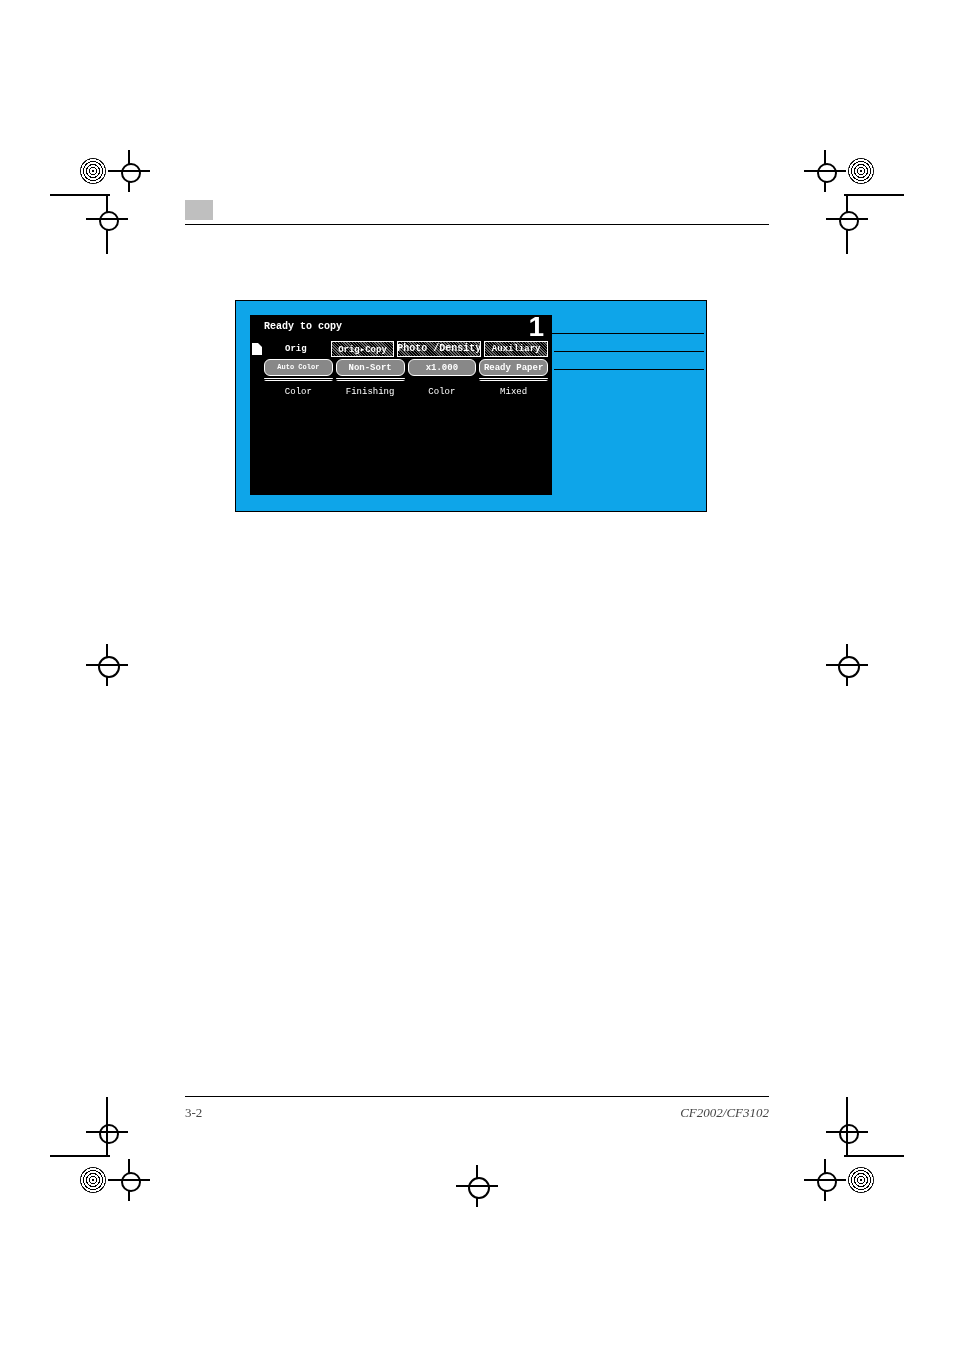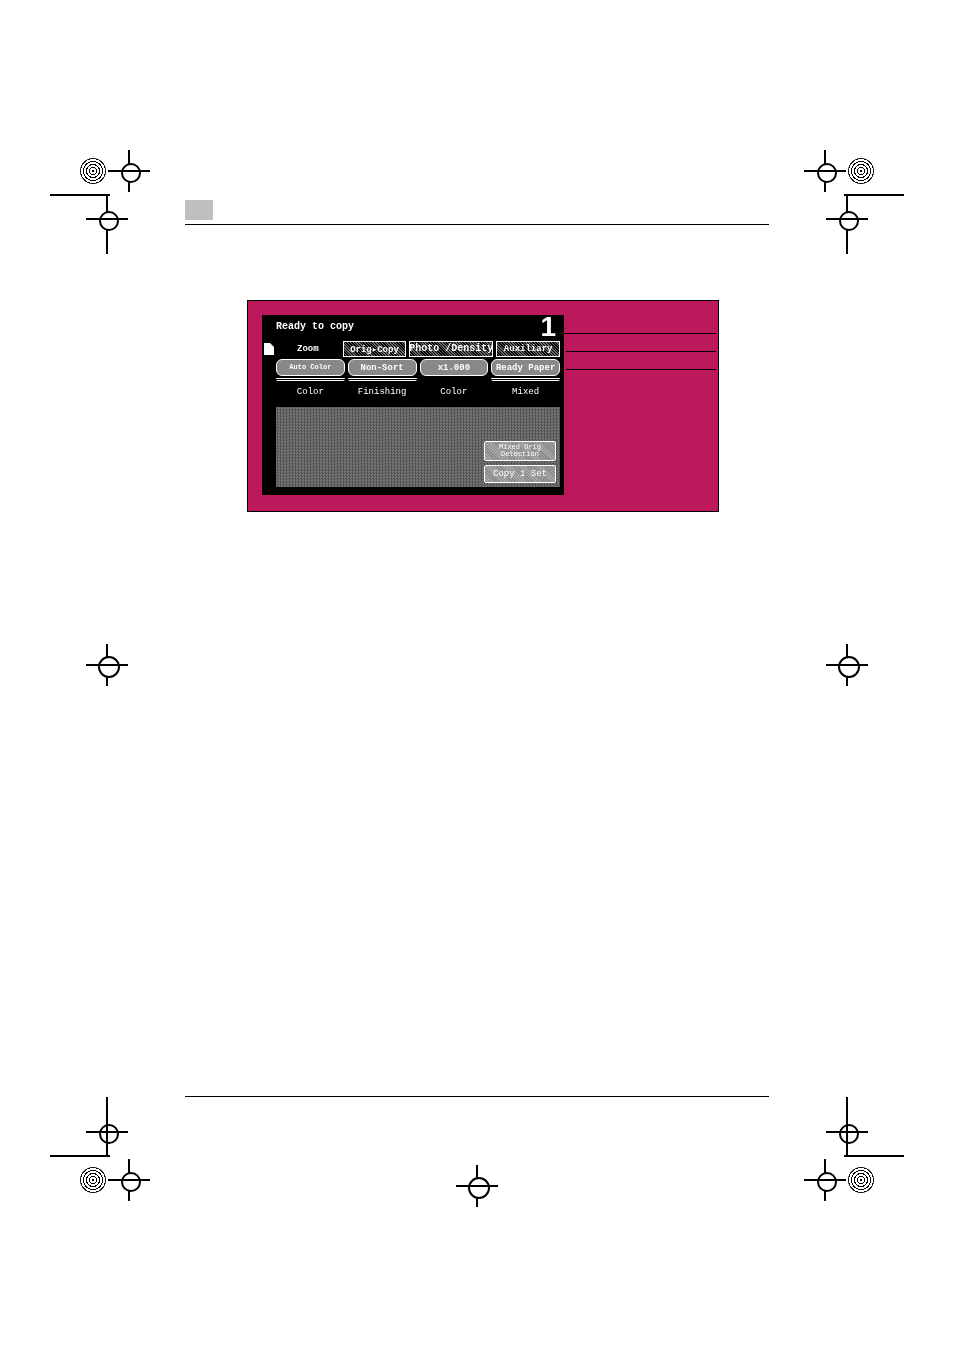--- a/index.html
+++ b/index.html
@@ -110,22 +110,21 @@
   .footer .pg { font-style: normal; }
 
   
   .lcd-frame {
     position: absolute;
     top: 100px;
     left: 50px;
     width: 470px;
     height: 210px;
     border: 1.5px solid #000;
-    background: #be185d;
-    margin-left: 12px;
+    background: #0ea5e9;
   }
   .lcd {
     position: absolute;
     top: 14px;
     left: 14px;
     width: 302px;
     height: 180px;
     background: #000;
     color: #fff;
     font-family: "Courier New", monospace;
@@ -312,21 +311,21 @@
   <div class="hr-top"></div>
 
   <div class="lcd-frame">
 
     <div class="lcd">
       <div class="status">Ready to copy</div>
       <div class="big1">1</div>
       <div class="page-icon"></div>
 
       <div class="row tabs">
-        <div class="cell tab-on">Zoom</div>
+        <div class="cell tab-on">Orig</div>
         <div class="cell tab-off">Orig▸Copy</div>
         <div class="cell tab-off two">Photo
 /Density</div>
         <div class="cell tab-off">Auxiliary</div>
       </div>
 
       <div class="row vals">
         <div class="cell val-btn" style="font-size:7px; line-height:0.9;">Auto
 Color</div>
         <div class="cell val-btn">Non-Sort</div>
@@ -341,26 +340,25 @@
         <div class="underbar"></div>
       </div>
 
       <div class="row cats">
         <div class="cat">Color</div>
         <div class="cat">Finishing</div>
         <div class="cat">Color</div>
         <div class="cat">Mixed</div>
       </div>
 
-      <div class="speck">
-        <div class="side-btn mixed">Mixed Orig
-Detection</div>
-        <div class="side-btn copy1">Copy 1 Set</div>
-      </div>
     </div>
 
     <div class="leader l1"></div>
     <div class="leader l2"></div>
     <div class="leader l3"></div>
   </div>
 
   <div class="hr-bottom"></div>
+  <div class="footer">
+    <span class="pg">3-2</span>
+    <span>CF2002/CF3102</span>
+  </div>
 </div>
 
 </body></html>

